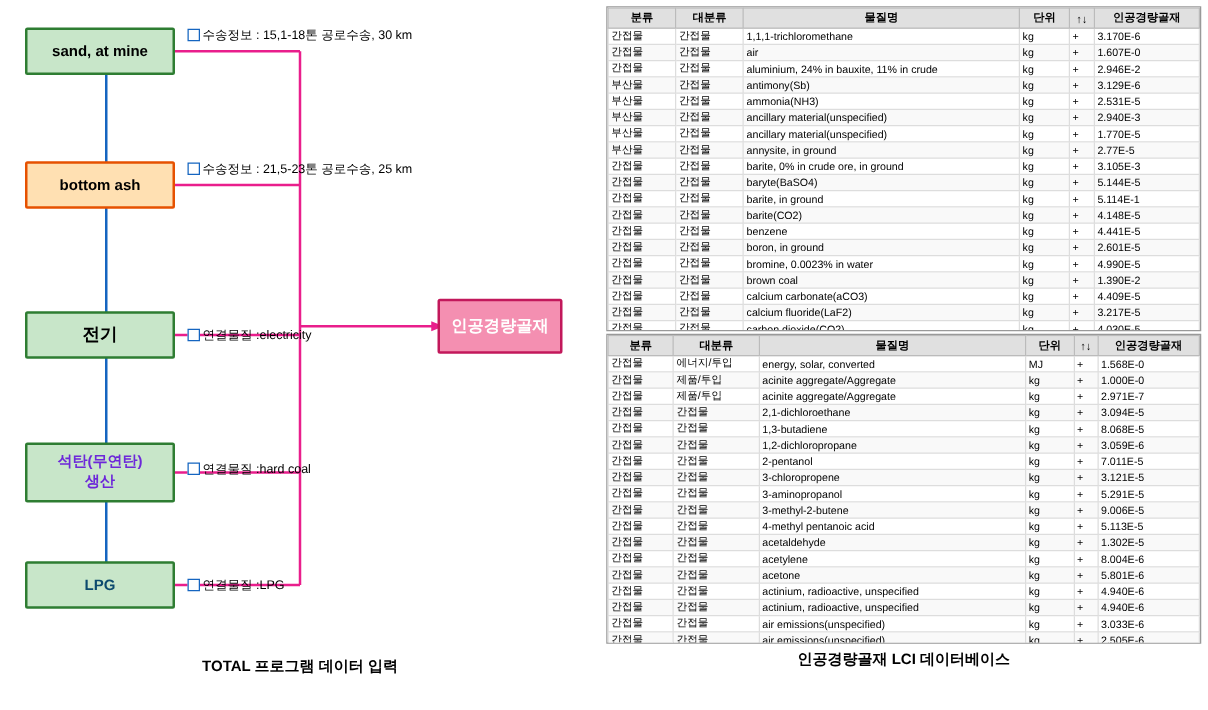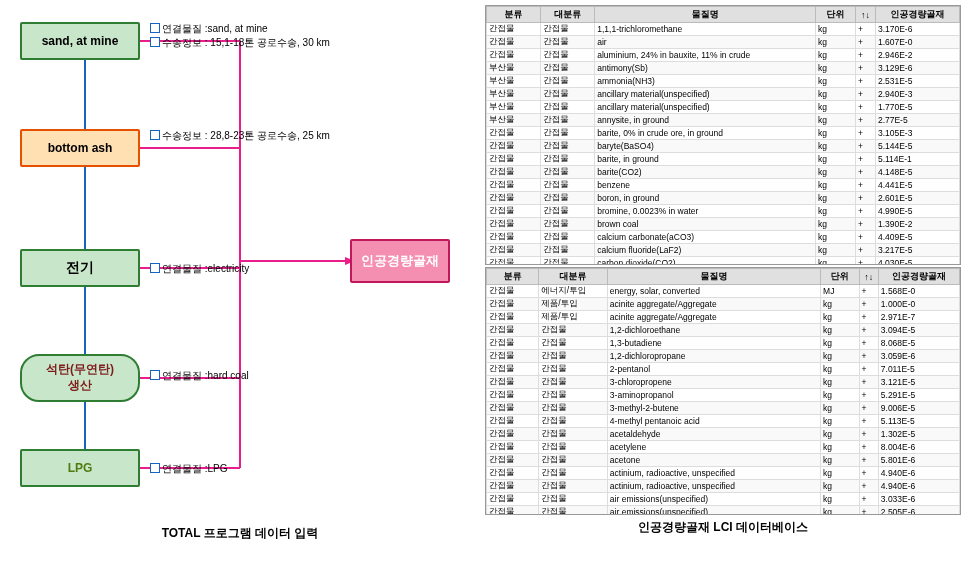--- a/index.html
+++ b/index.html
@@ -65,32 +65,31 @@
       border-color: #2e7d32;
       color: #000;
       display: flex; align-items: center; justify-content: center;
       font-size: 14px;
     }
     .node-coal {
       left: 10px; top: 340px;
       width: 120px; height: 48px;
       background: #c8e6c9;
       border-color: #2e7d32;
-      color: #7f1d1d;
+      color: #6d28d9;
       display: flex; align-items: center; justify-content: center;
       flex-direction: column;
       line-height: 1.3;
-      border-radius: 19px;
     }
     .node-lpg {
       left: 10px; top: 435px;
       width: 120px; height: 38px;
       background: #c8e6c9;
       border-color: #2e7d32;
-      color: #4d7c0f;
+      color: #0c4a6e;
       display: flex; align-items: center; justify-content: center;
     }
     .node-output {
       position: absolute;
       left: 340px; top: 225px;
       width: 100px; height: 44px;
       background: #f48fb1;
       border: 2px solid #c2185b;
       color: #fff;
       font-size: 13px;
@@ -214,36 +213,32 @@
         <polygon points="335,243 345,247 335,251" fill="#e91e8c"></polygon>
       </svg>
 
       <div class="node-box node-sand">
         <span>sand, at mine</span>
       </div>
 
       <div class="info-box" style="left:140px; top:8px;">
         <div class="info-line">
             <span class="info-icon"></span>
-            <span>연결물질 :sand, at mine</span>
-          </div>
-        <div class="info-line">
-            <span class="info-icon"></span>
             <span>수송정보 : 15,1-18톤 공로수송, 30 km</span>
           </div>
       </div>
 
       <div class="node-box node-bottomash">
         <span>bottom ash</span>
       </div>
 
       <div class="info-box" style="left:140px; top:115px;">
         <div class="info-line">
             <span class="info-icon"></span>
-            <span>수송정보 : 28,8-23톤 공로수송, 25 km</span>
+            <span>수송정보 : 21,5-23톤 공로수송, 25 km</span>
           </div>
       </div>
 
       <div class="node-box node-electricity">
         <span>전기</span>
       </div>
 
       <div class="info-box" style="left:140px; top:248px;">
         <div class="info-line">
             <span class="info-icon"></span>
@@ -489,21 +484,21 @@
                 <td>간접물</td>
                 <td>제품/투입</td>
                 <td style="max-width: 155px;">acinite aggregate/Aggregate</td>
                 <td>kg</td>
                 <td>+</td>
                 <td>2.971E-7</td>
               </tr>
               <tr>
                 <td>간접물</td>
                 <td>간접물</td>
-                <td style="max-width: 155px;">1,2-dichloroethane</td>
+                <td style="max-width: 155px;">2,1-dichloroethane</td>
                 <td>kg</td>
                 <td>+</td>
                 <td>3.094E-5</td>
               </tr>
               <tr>
                 <td>간접물</td>
                 <td>간접물</td>
                 <td style="max-width: 155px;">1,3-butadiene</td>
                 <td>kg</td>
                 <td>+</td>

